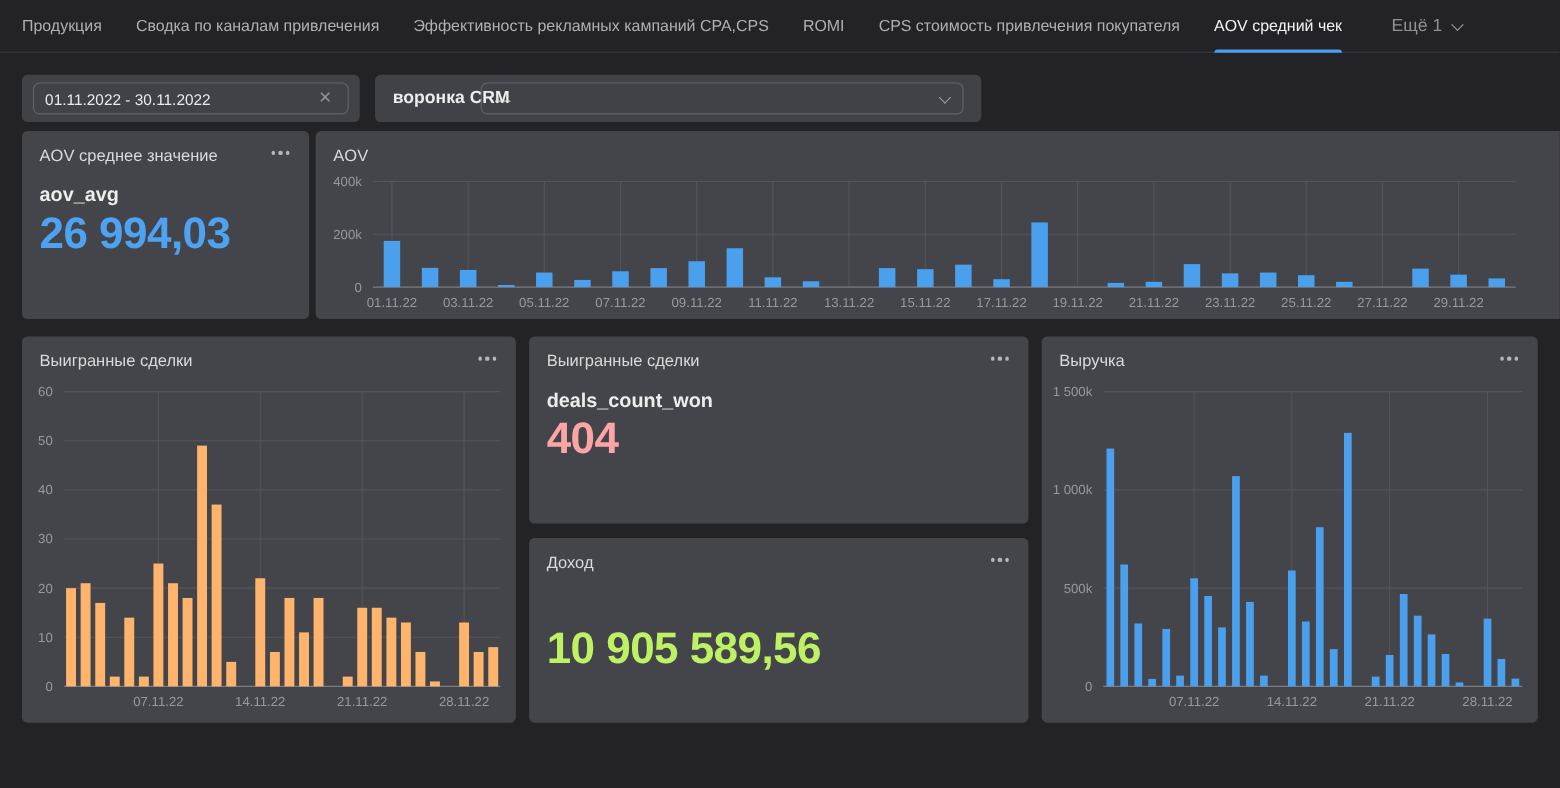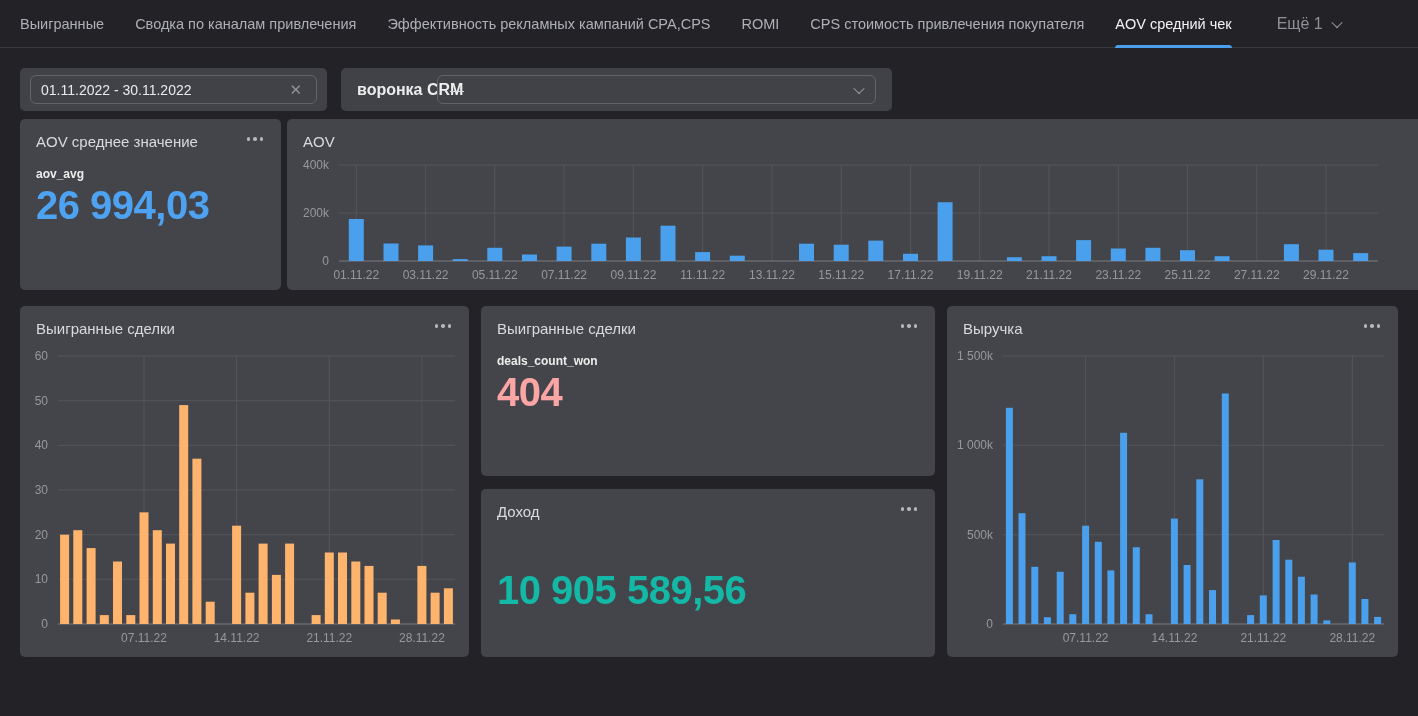--- a/index.html
+++ b/index.html
@@ -64,31 +64,31 @@
   .card-d1{ left:481px; top:306px; width:454px;  height:170px; }
   .card-d2{ left:481px; top:489px; width:454px;  height:168px; }
   .card-e { left:947px; top:306px; width:451px;  height:351px; }
   .card-head {
     display:flex; justify-content:space-between; 
     padding:14px 16px 0 16px;
   }
   .card-title { font-size:15px; color:#d9dadc; }
   .dots { display:flex; gap:3px; cursor:pointer; padding:4px 2px; }
   .dots i { width:3.5px; height:3.5px; border-radius:50%; background:#b5b7bc; display:block; }
-  .metric-label { padding:0 16px; margin-top:17px; font-size:12px; font-weight:700; color:#eceded; }
+  .metric-label { padding:0 16px; margin-top:17px; font-size:18px; font-weight:700; color:#eceded; }
   .metric-value { padding:0 16px; margin-top:2px; font-size:40px; font-weight:600; letter-spacing:-0.5px; line-height:1.1; }
   .chart-svg { position:absolute; left:0; bottom:3px; display:block; }
   svg text { font-family:"Liberation Sans", sans-serif; }
 </style>
 </head>
 <body style="--accent-blue: #4a9eeb;">
 
 <nav class="tabbar">
 
-  <span id="tabs-mount" style="display:contents"><span class="tab">Выигранные</span><span class="tab">Сводка по каналам привлечения</span><span class="tab">Эффективность рекламных кампаний CPA,CPS</span><span class="tab">ROMI</span><span class="tab">CPS стоимость привлечения покупателя</span><span class="tab active">AOV средний чек</span></span>
+  <span id="tabs-mount" style="display:contents"><span class="tab">Продукция</span><span class="tab">Сводка по каналам привлечения</span><span class="tab">Эффективность рекламных кампаний CPA,CPS</span><span class="tab">ROMI</span><span class="tab">CPS стоимость привлечения покупателя</span><span class="tab active">AOV средний чек</span></span>
   <span class="tab-more">
     <span>Ещё 1</span>
     <i class="chev"></i>
   </span>
 </nav>
 
 <div class="panel p1">
   <div class="date-input">
     <span class="val">01.11.2022 - 30.11.2022</span>
     <button class="clear-btn">✕</button>
@@ -269,21 +269,21 @@
 
 <section class="card card-d2">
   <div class="card-head">
     <span class="card-title">Доход</span>
     <span class="dots">
         <i></i>
         <i></i>
         <i></i>
       </span>
   </div>
-  <div class="metric-value" style="color: #14b8a6; margin-top: 48px;">10 905 589,56</div>
+  <div class="metric-value" style="color: #bef264; margin-top: 48px;">10 905 589,56</div>
 </section>
 
 <section class="card card-e">
   <div class="card-head">
     <span class="card-title">Выручка</span>
     <span class="dots">
         <i></i>
         <i></i>
         <i></i>
       </span>

